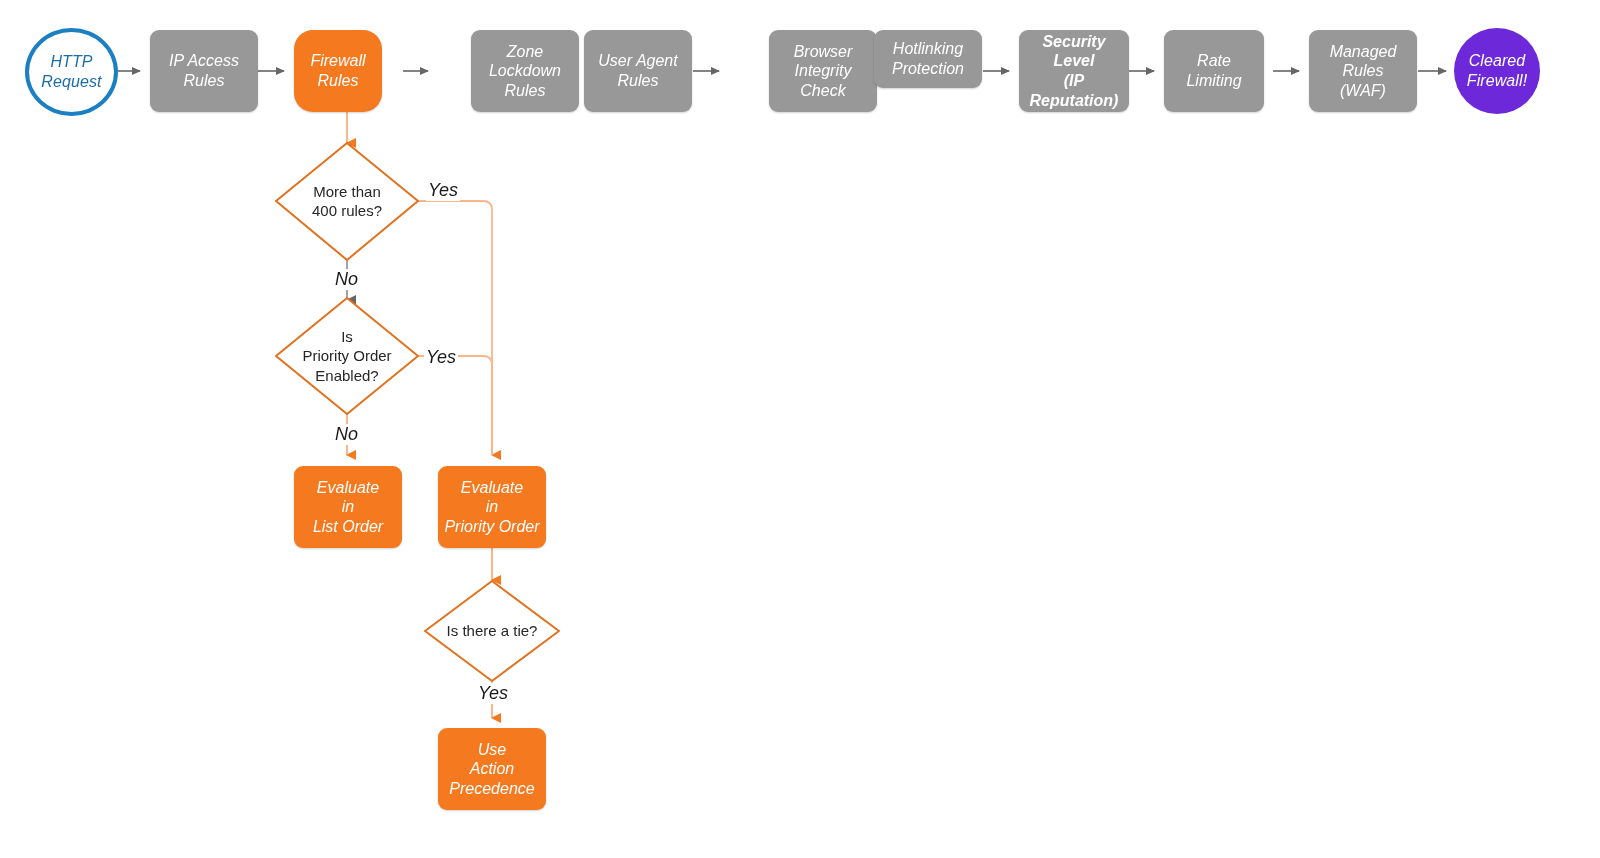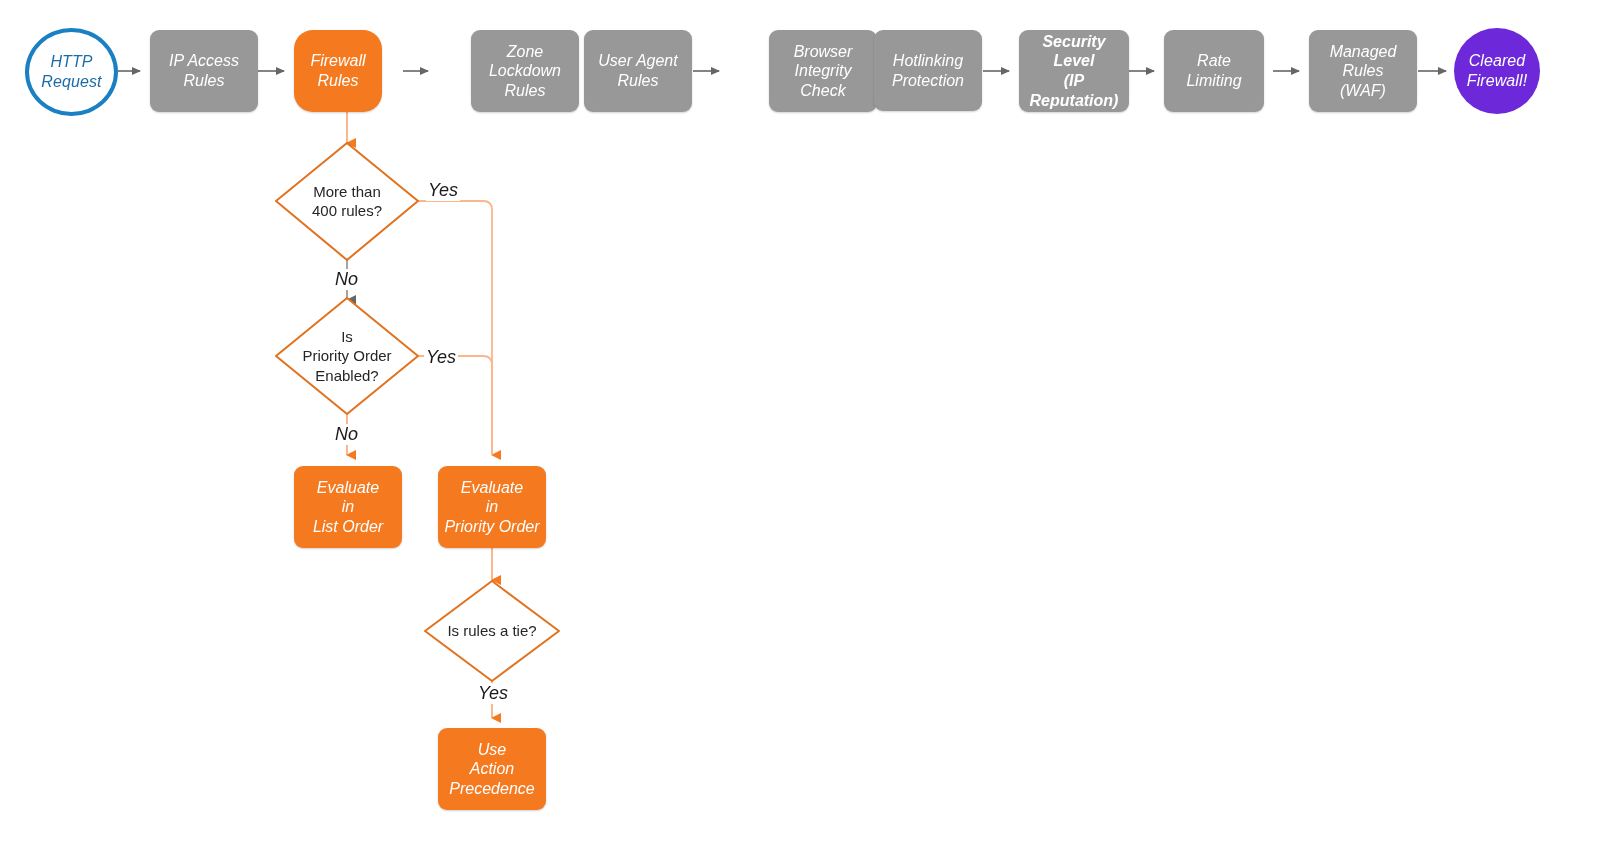--- a/index.html
+++ b/index.html
@@ -171,21 +171,21 @@
 Lockdown
 Rules</div>
 
   <div class="node proc gray" style="left:584px; top:30px; width:108px; height:82px;">User Agent
 Rules</div>
 
   <div class="node proc gray" style="left:769px; top:30px; width:108px; height:82px;">Browser
 Integrity
 Check</div>
 
-  <div class="node proc gray" style="left:874px; top:30px; width:108px; height:81px;">Hotlinking
+  <div class="node proc gray" style="left:874px; top:30px; width:108px; height:58px;">Hotlinking
 Protection</div>
 
   <div class="node proc gray" style="left:1019px; top:30px; width:110px; height:82px;font-weight:bold;">Security
 Level
 (IP Reputation)</div>
 
   <div class="node proc gray" style="left:1164px; top:30px; width:100px; height:82px;">Rate
 Limiting</div>
 
   <div class="node proc gray" style="left:1309px; top:30px; width:108px; height:82px;">Managed
@@ -195,21 +195,21 @@
   <div class="node terminator filled" style="left:1454px; top:28px; width:86px; height:86px;">Cleared
 Firewall!</div>
 
   <div class="diamond-label" style="left:277px; top:173px; width:140px; height:56px;">More than
 400 rules?</div>
 
   <div class="diamond-label" style="left:272px; top:324px; width:150px; height:64px;">Is
 Priority Order
 Enabled?</div>
 
-  <div class="diamond-label" style="left:427px; top:617px; width:130px; height:28px;">Is rules a tie?</div>
+  <div class="diamond-label" style="left:427px; top:617px; width:130px; height:28px;">Is there a tie?</div>
 
   <div class="node proc orange" style="left:294px; top:466px; width:108px; height:82px;">Evaluate
 in
 List Order</div>
 
   <div class="node proc orange" style="left:438px; top:466px; width:108px; height:82px;">Evaluate
 in
 Priority Order</div>
 
   <div class="node proc orange" style="left:438px; top:728px; width:108px; height:82px;">Use

